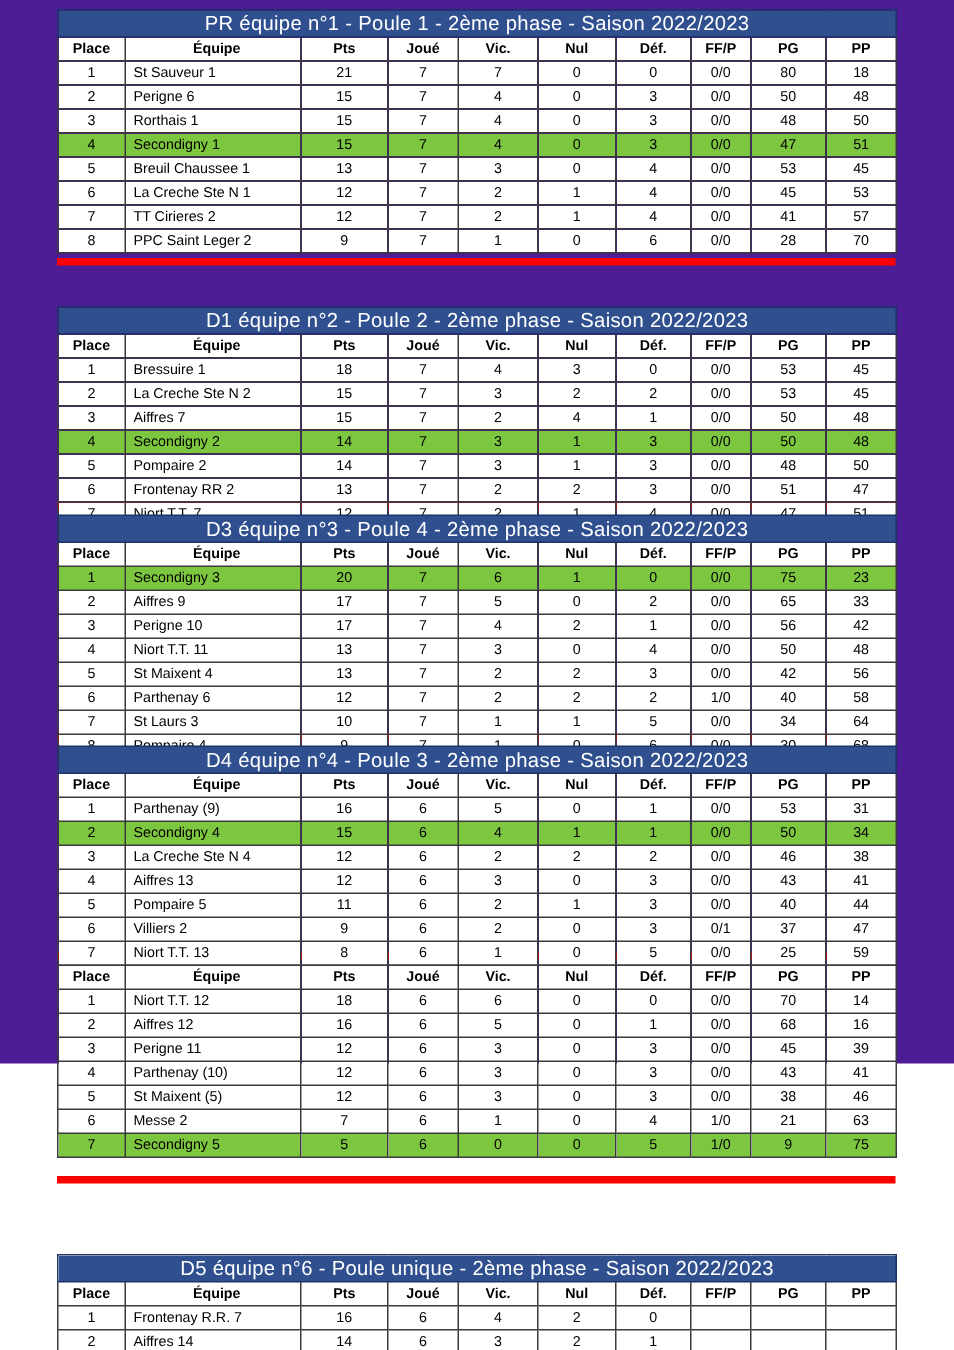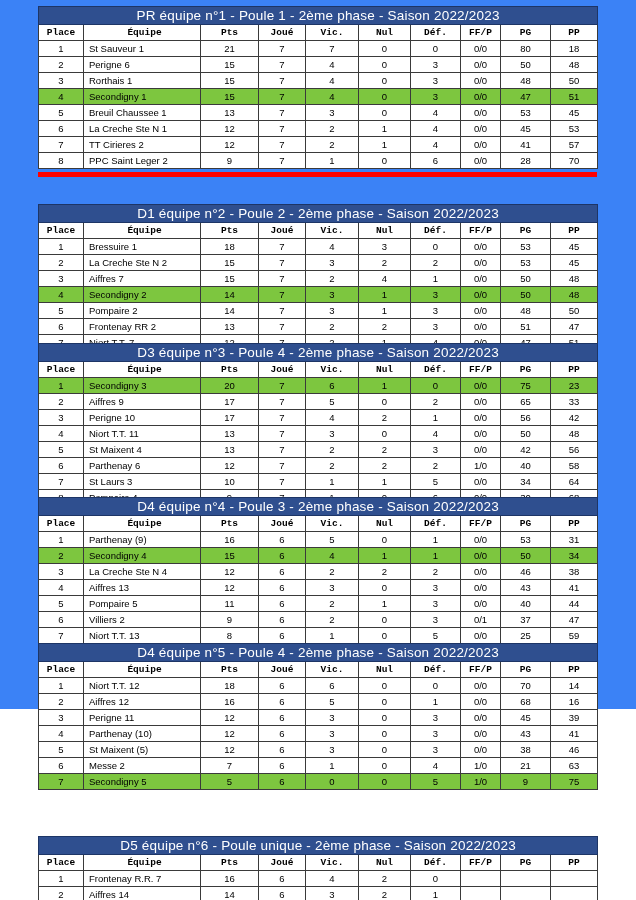--- a/index.html
+++ b/index.html
@@ -10,21 +10,21 @@
   body {
     width: 636px;
     height: 900px;
     font-family: "Liberation Sans", sans-serif;
     overflow: hidden;
   }
   .page {
     position: relative;
     width: 636px;
     height: 709px;
-    background: #3b82f6;
+    background: #4c1d95;
   }
   .table-block {
     position: absolute;
     left: 38px;
     width: 559px;
   }
   .red-bar {
     position: absolute;
     left: 38px;
     width: 559px;
@@ -58,21 +58,20 @@
     line-height: 17px;
     border: 1px solid #1d3566;
     letter-spacing: 0.2px;
   }
   tr.head-row td {
     background: #ffffff;
     font-weight: bold;
     text-align: center;
     font-size: 9.5px;
     height: 16px;
-    font-family: Liberation Mono, monospace;
   }
   tr.head-row td.c-team {
     text-align: center;
     padding-left: 5px;
   }
   tr.data-row td {
     text-align: center;
     background: #ffffff;
   }
   tr.data-row td.c-team {
@@ -616,23 +615,20 @@
             <col class="w-pts">
             <col class="w-joue">
             <col class="w-vic">
             <col class="w-nul">
             <col class="w-def">
             <col class="w-ffp">
             <col class="w-pg">
             <col class="w-pp">
           </colgroup>
           <tbody>
-            <tr class="title-row">
-              <td colspan="10">D4 équipe n°5  -  Poule 4  -  2ème phase  - Saison 2022/2023</td>
-            </tr>
             <tr class="head-row">
               <td>Place</td>
               <td class="c-team">Équipe</td>
               <td>Pts</td>
               <td>Joué</td>
               <td>Vic.</td>
               <td>Nul</td>
               <td>Déf.</td>
               <td>FF/P</td>
               <td>PG</td>

